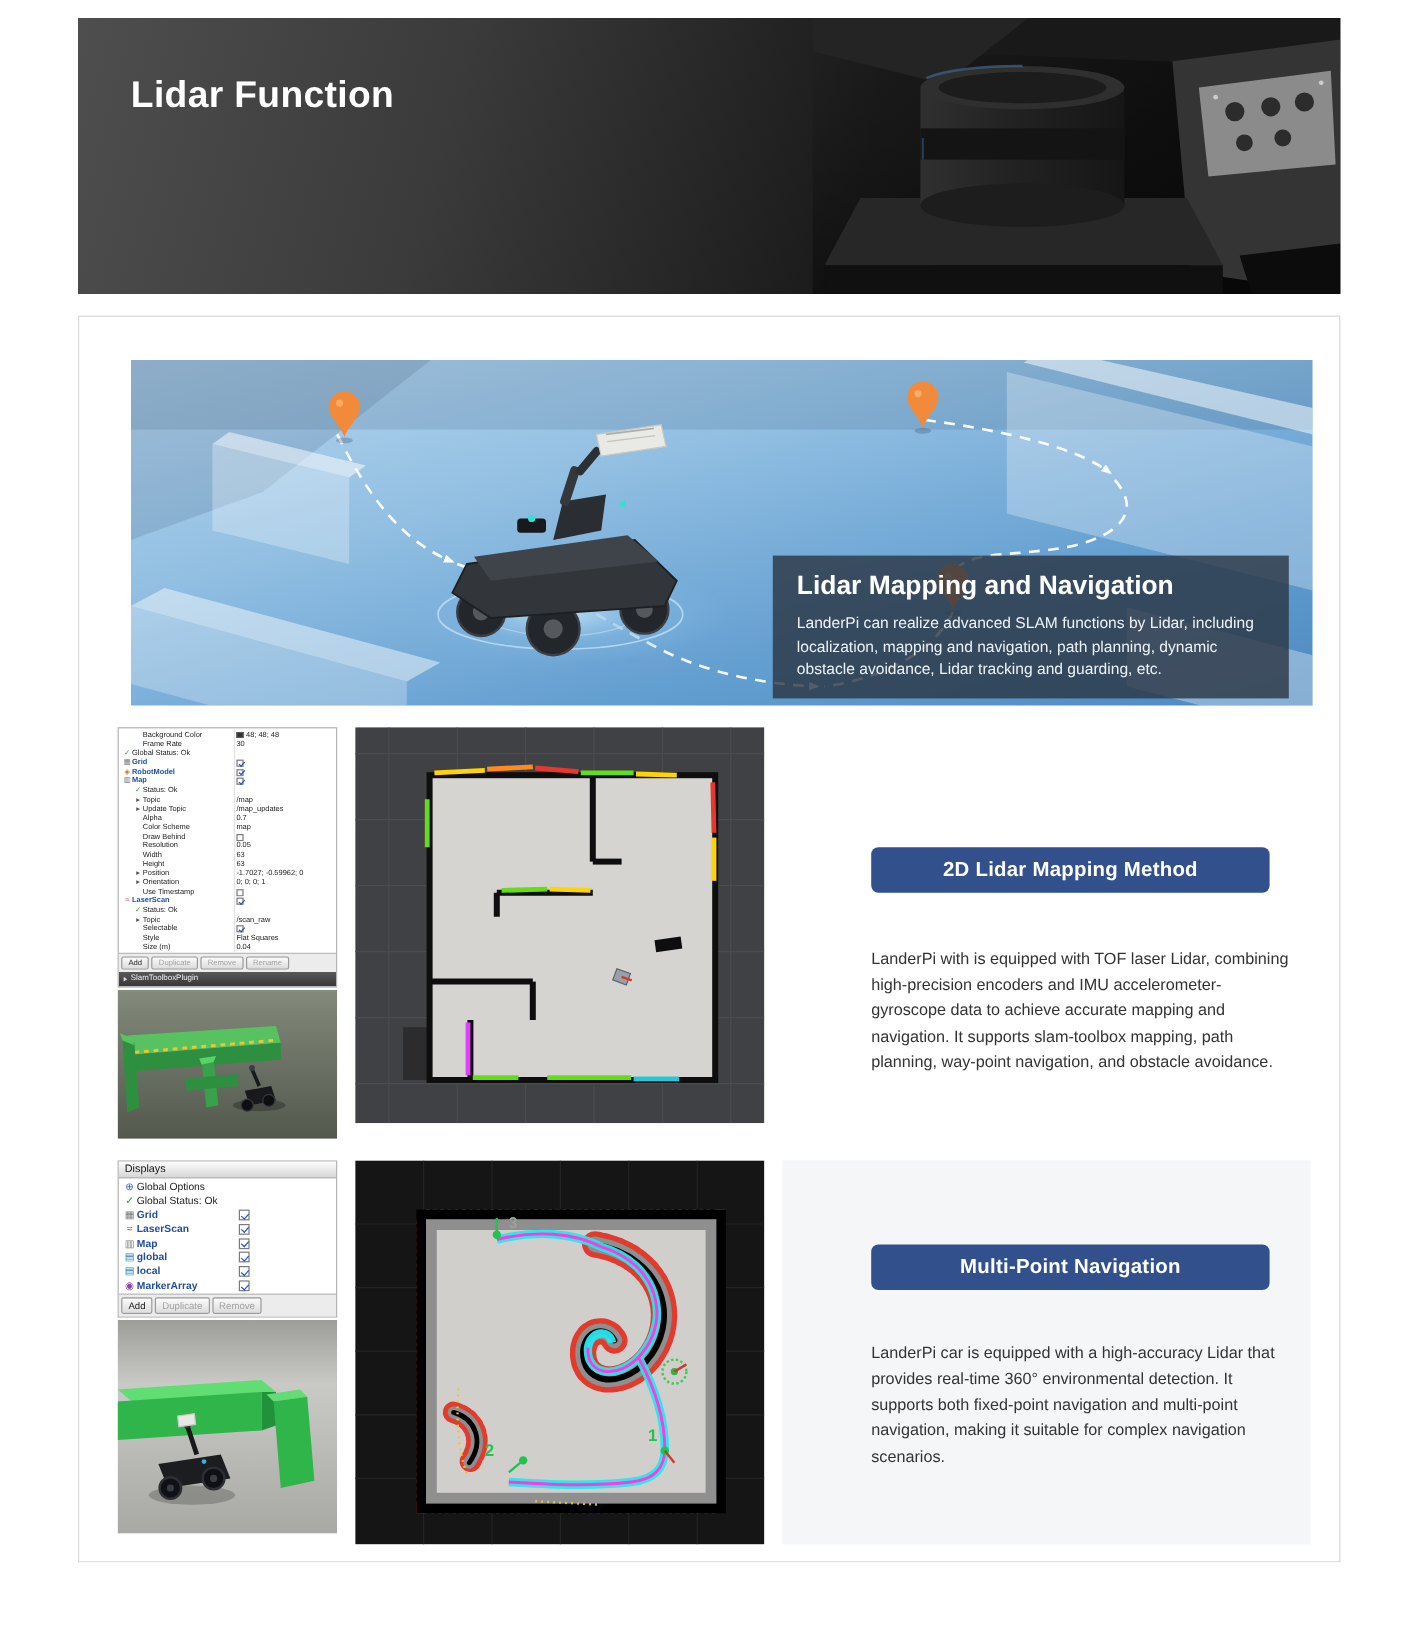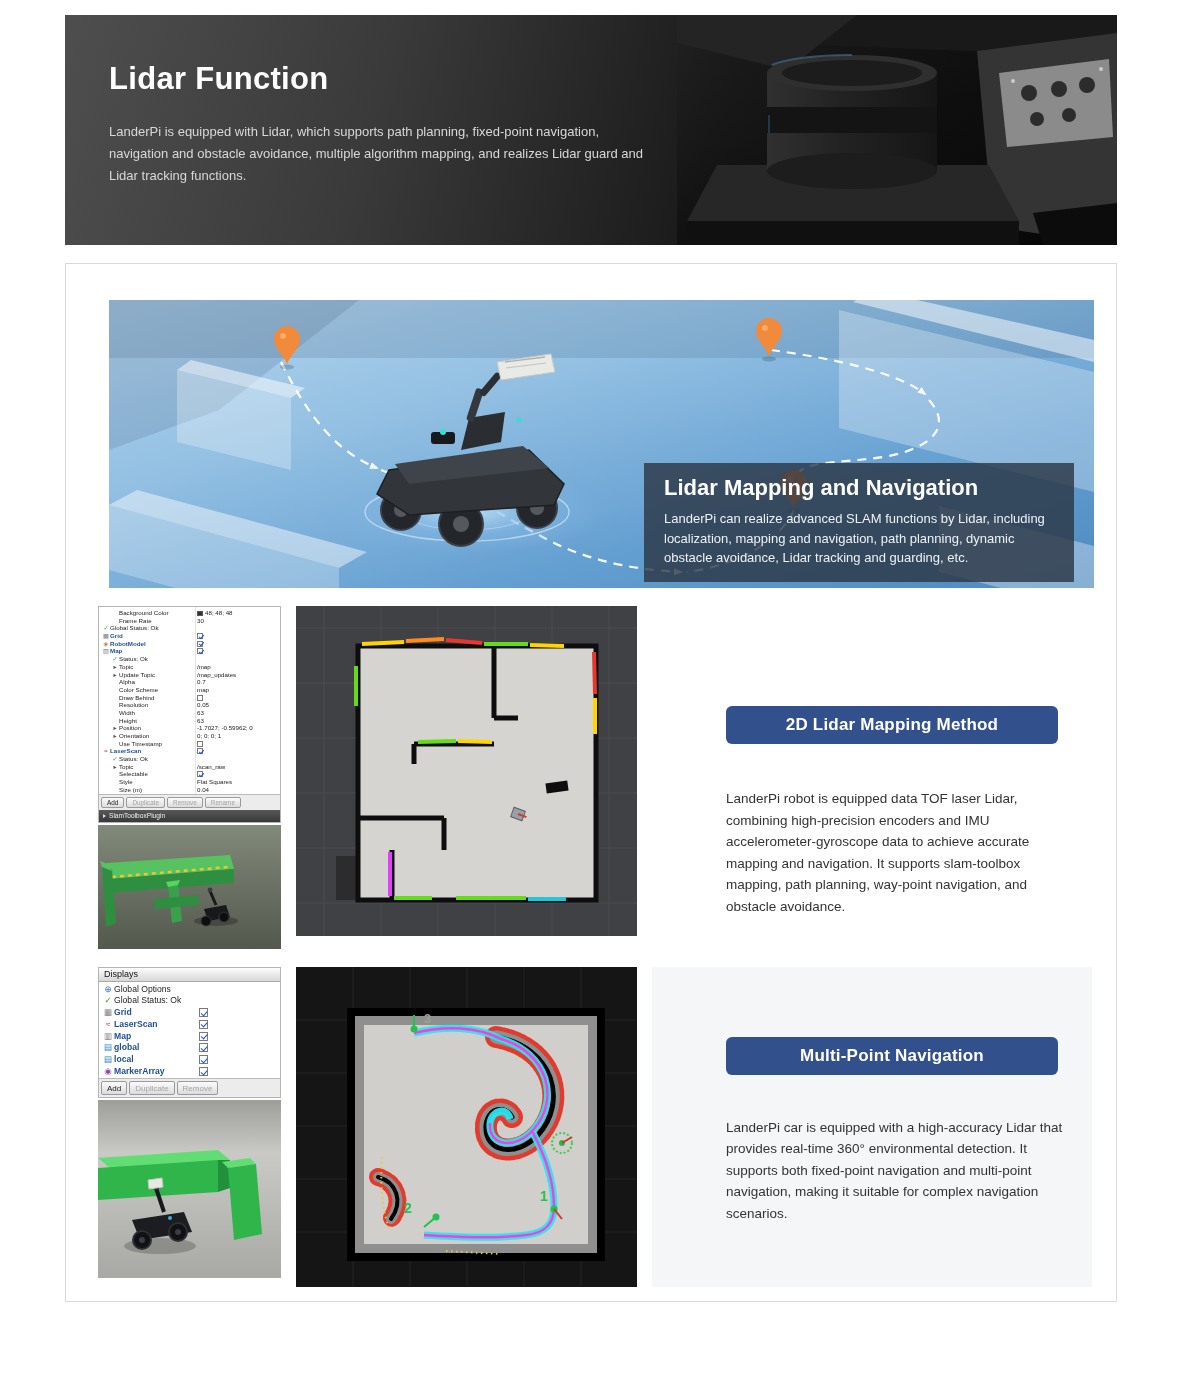--- a/index.html
+++ b/index.html
@@ -82,21 +82,20 @@
   .left-photo { display:block; margin-top:2px; }
 </style>
 </head>
 <body>
 
 <div class="page">
 
   <header class="banner">
     <div class="banner-text">
       <h1>Lidar Function</h1>
-      <p>LanderPi is equipped with Lidar, which supports path planning, fixed-point navigation, navigation and obstacle avoidance, multiple algorithm mapping, and realizes Lidar guard and Lidar tracking functions.</p>
     </div>
     <svg class="banner-art" viewBox="0 0 440 230" aria-hidden="true">
       <defs>
         <linearGradient id="bgDark" x1="0" y1="0" x2="1" y2="1">
           <stop offset="0" stop-color="#1a1a1a" stop-opacity="0"></stop>
           <stop offset="0.5" stop-color="#0d0d0d" stop-opacity="0.75"></stop>
           <stop offset="1" stop-color="#060606"></stop>
         </linearGradient>
         <linearGradient id="cyl" x1="0" y1="0" x2="1" y2="0">
           <stop offset="0" stop-color="#303030"></stop>
@@ -461,21 +460,21 @@
           </g>
           <g transform="translate(222,208) rotate(20)">
             <rect x="-6" y="-5" width="12" height="10" fill="#9aa0a8" stroke="#5f6369" stroke-width="1"></rect>
             <line x1="0" y1="0" x2="9" y2="0" stroke="#d03a2e" stroke-width="2"></line>
           </g>
         </svg>
       </div>
 
       <div class="col-text">
         <div class="pill">2D Lidar Mapping Method</div>
-        <p>LanderPi robot is equipped data TOF laser Lidar, combining high-precision encoders and IMU accelerometer-gyroscope data to achieve accurate mapping and navigation. It supports slam-toolbox mapping, path planning, way-point navigation, and obstacle avoidance.</p>
+        <p>LanderPi with is equipped with TOF laser Lidar, combining high-precision encoders and IMU accelerometer-gyroscope data to achieve accurate mapping and navigation. It supports slam-toolbox mapping, path planning, way-point navigation, and obstacle avoidance.</p>
       </div>
     </section>
 
     <section class="row row2">
       <div class="col-left">
         <div class="panel p2">
           <div class="disp-header">Displays</div>
           <div class="tree">
 
               <div class="tree-row" style="padding-left: 3px;">

